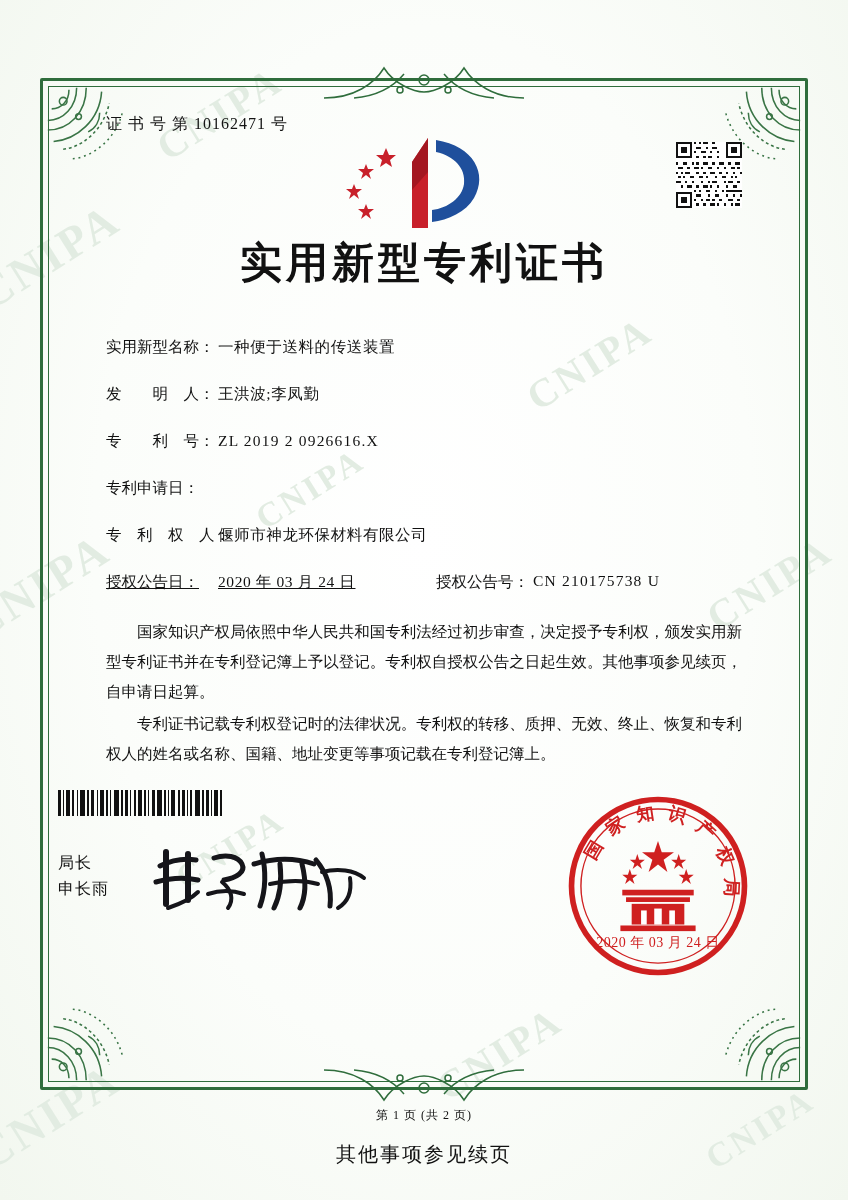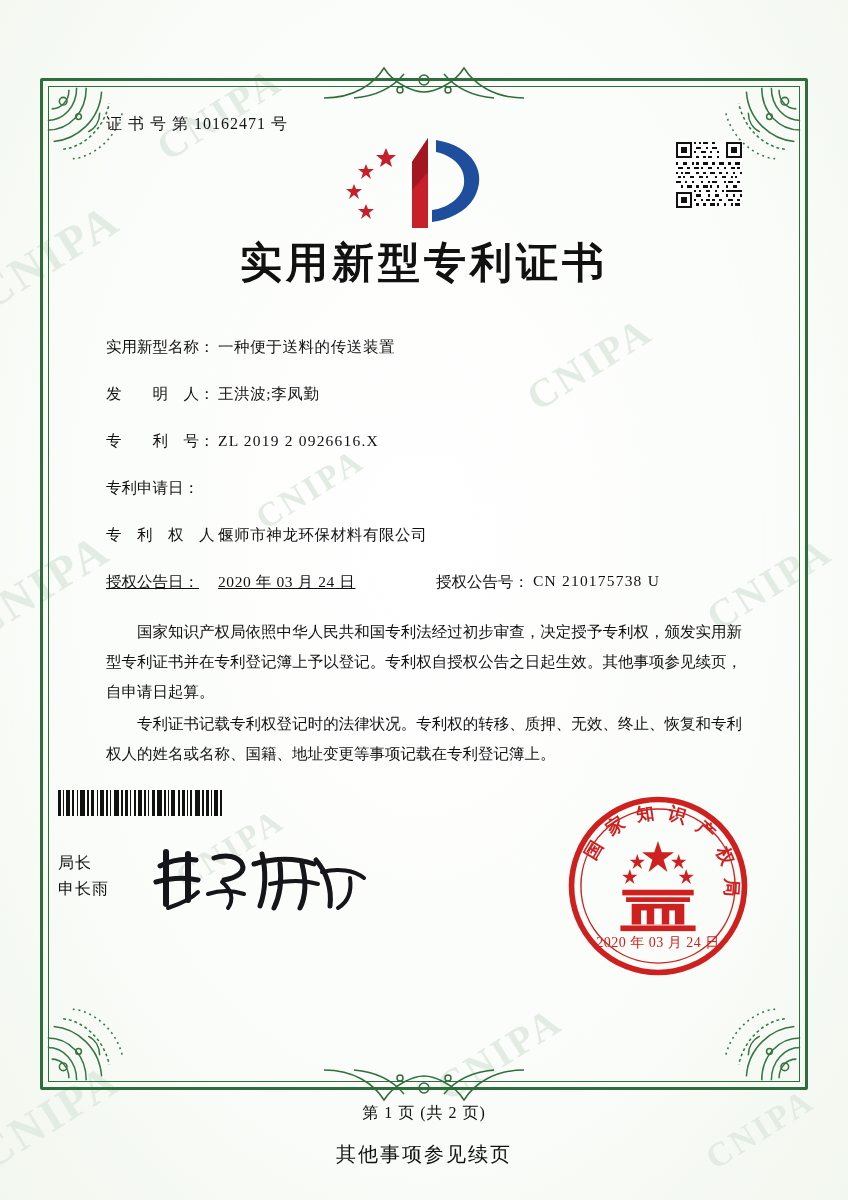--- a/index.html
+++ b/index.html
@@ -181,21 +181,21 @@
     color: #cf2020;
     letter-spacing: .5px;
   }
 
   
   #page-num {
     position: absolute;
     left: 0; right: 0; bottom: 76px;
     text-align: center;
     font-family: "Liberation Serif", serif;
-    font-size: 16px;
+    font-size: 12px;
     color: #111;
     letter-spacing: 1px;
   }
   #footer-note {
     position: absolute;
     left: 0; right: 0; bottom: 32px;
     text-align: center;
     font-family: "Liberation Serif", serif;
     font-size: 20px;
     color: #111;

